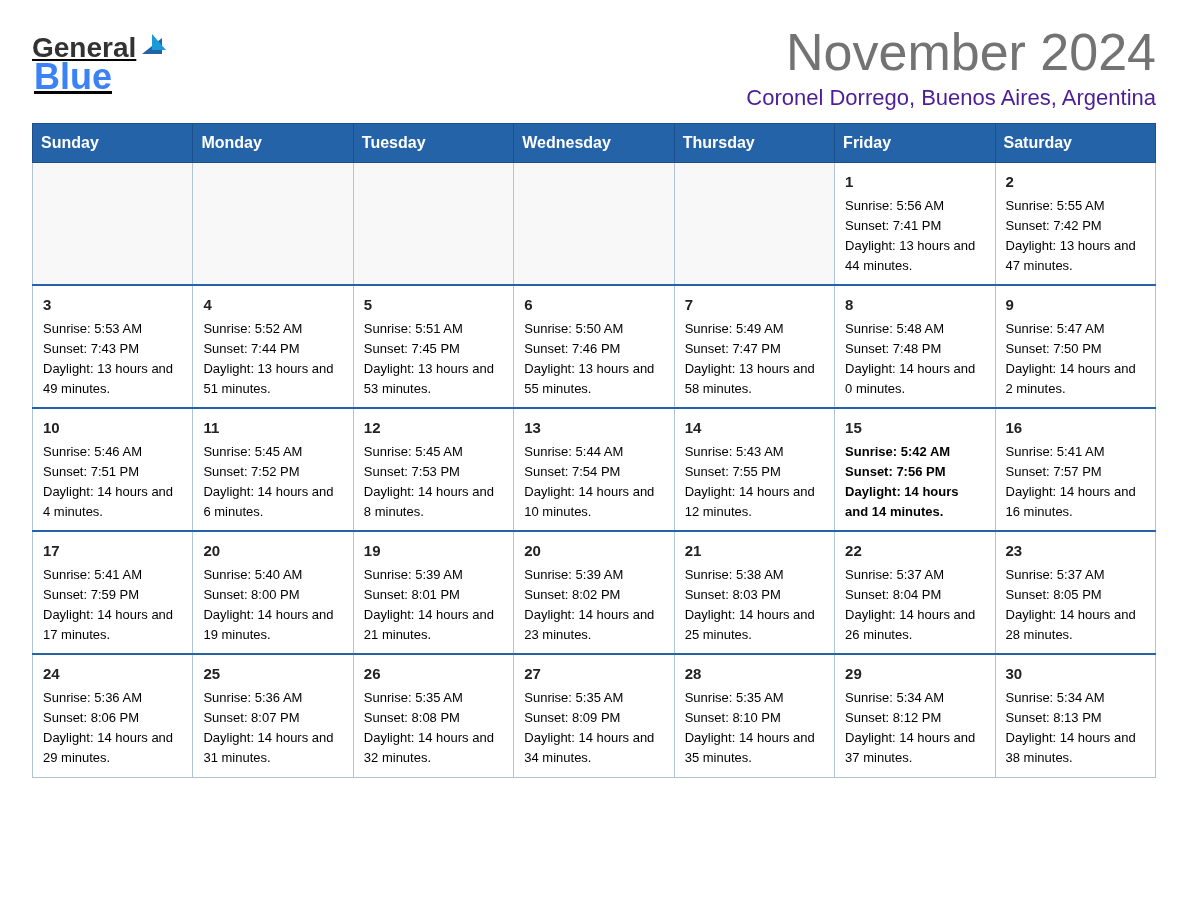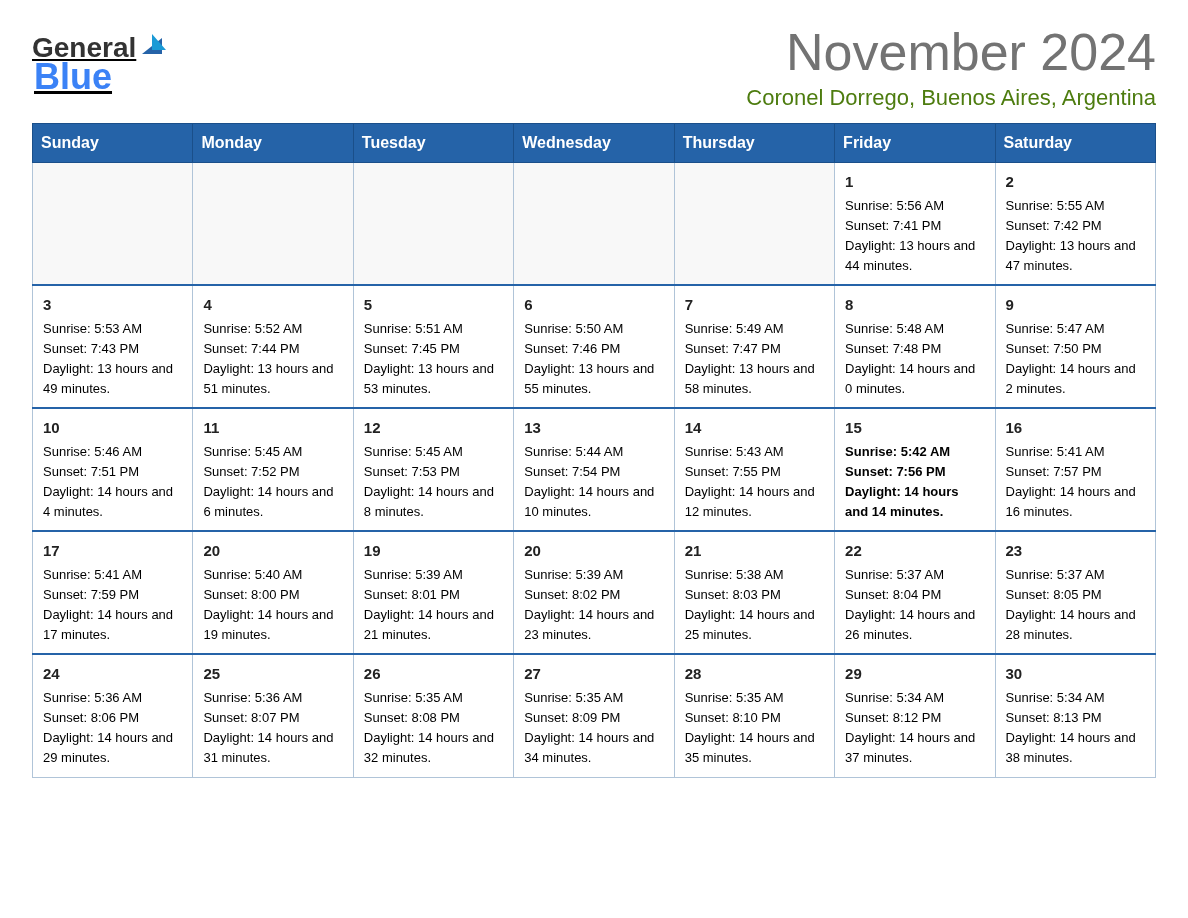--- a/index.html
+++ b/index.html
@@ -45,21 +45,21 @@
       text-align: right;
     }
     .month-title {
       font-size: 52px;
       font-weight: normal;
       color: #737373;
       line-height: 1.1;
     }
     .location-subtitle {
       font-size: 22px;
-      color: #4d7c0f;
+      color: #4c1d95;
       margin-top: 4px;
     }
     .calendar-table {
       width: 100%;
       border-collapse: collapse;
       margin-top: 12px;
     }
     .calendar-table th {
       background-color: #2563a8;
       color: #fff;

